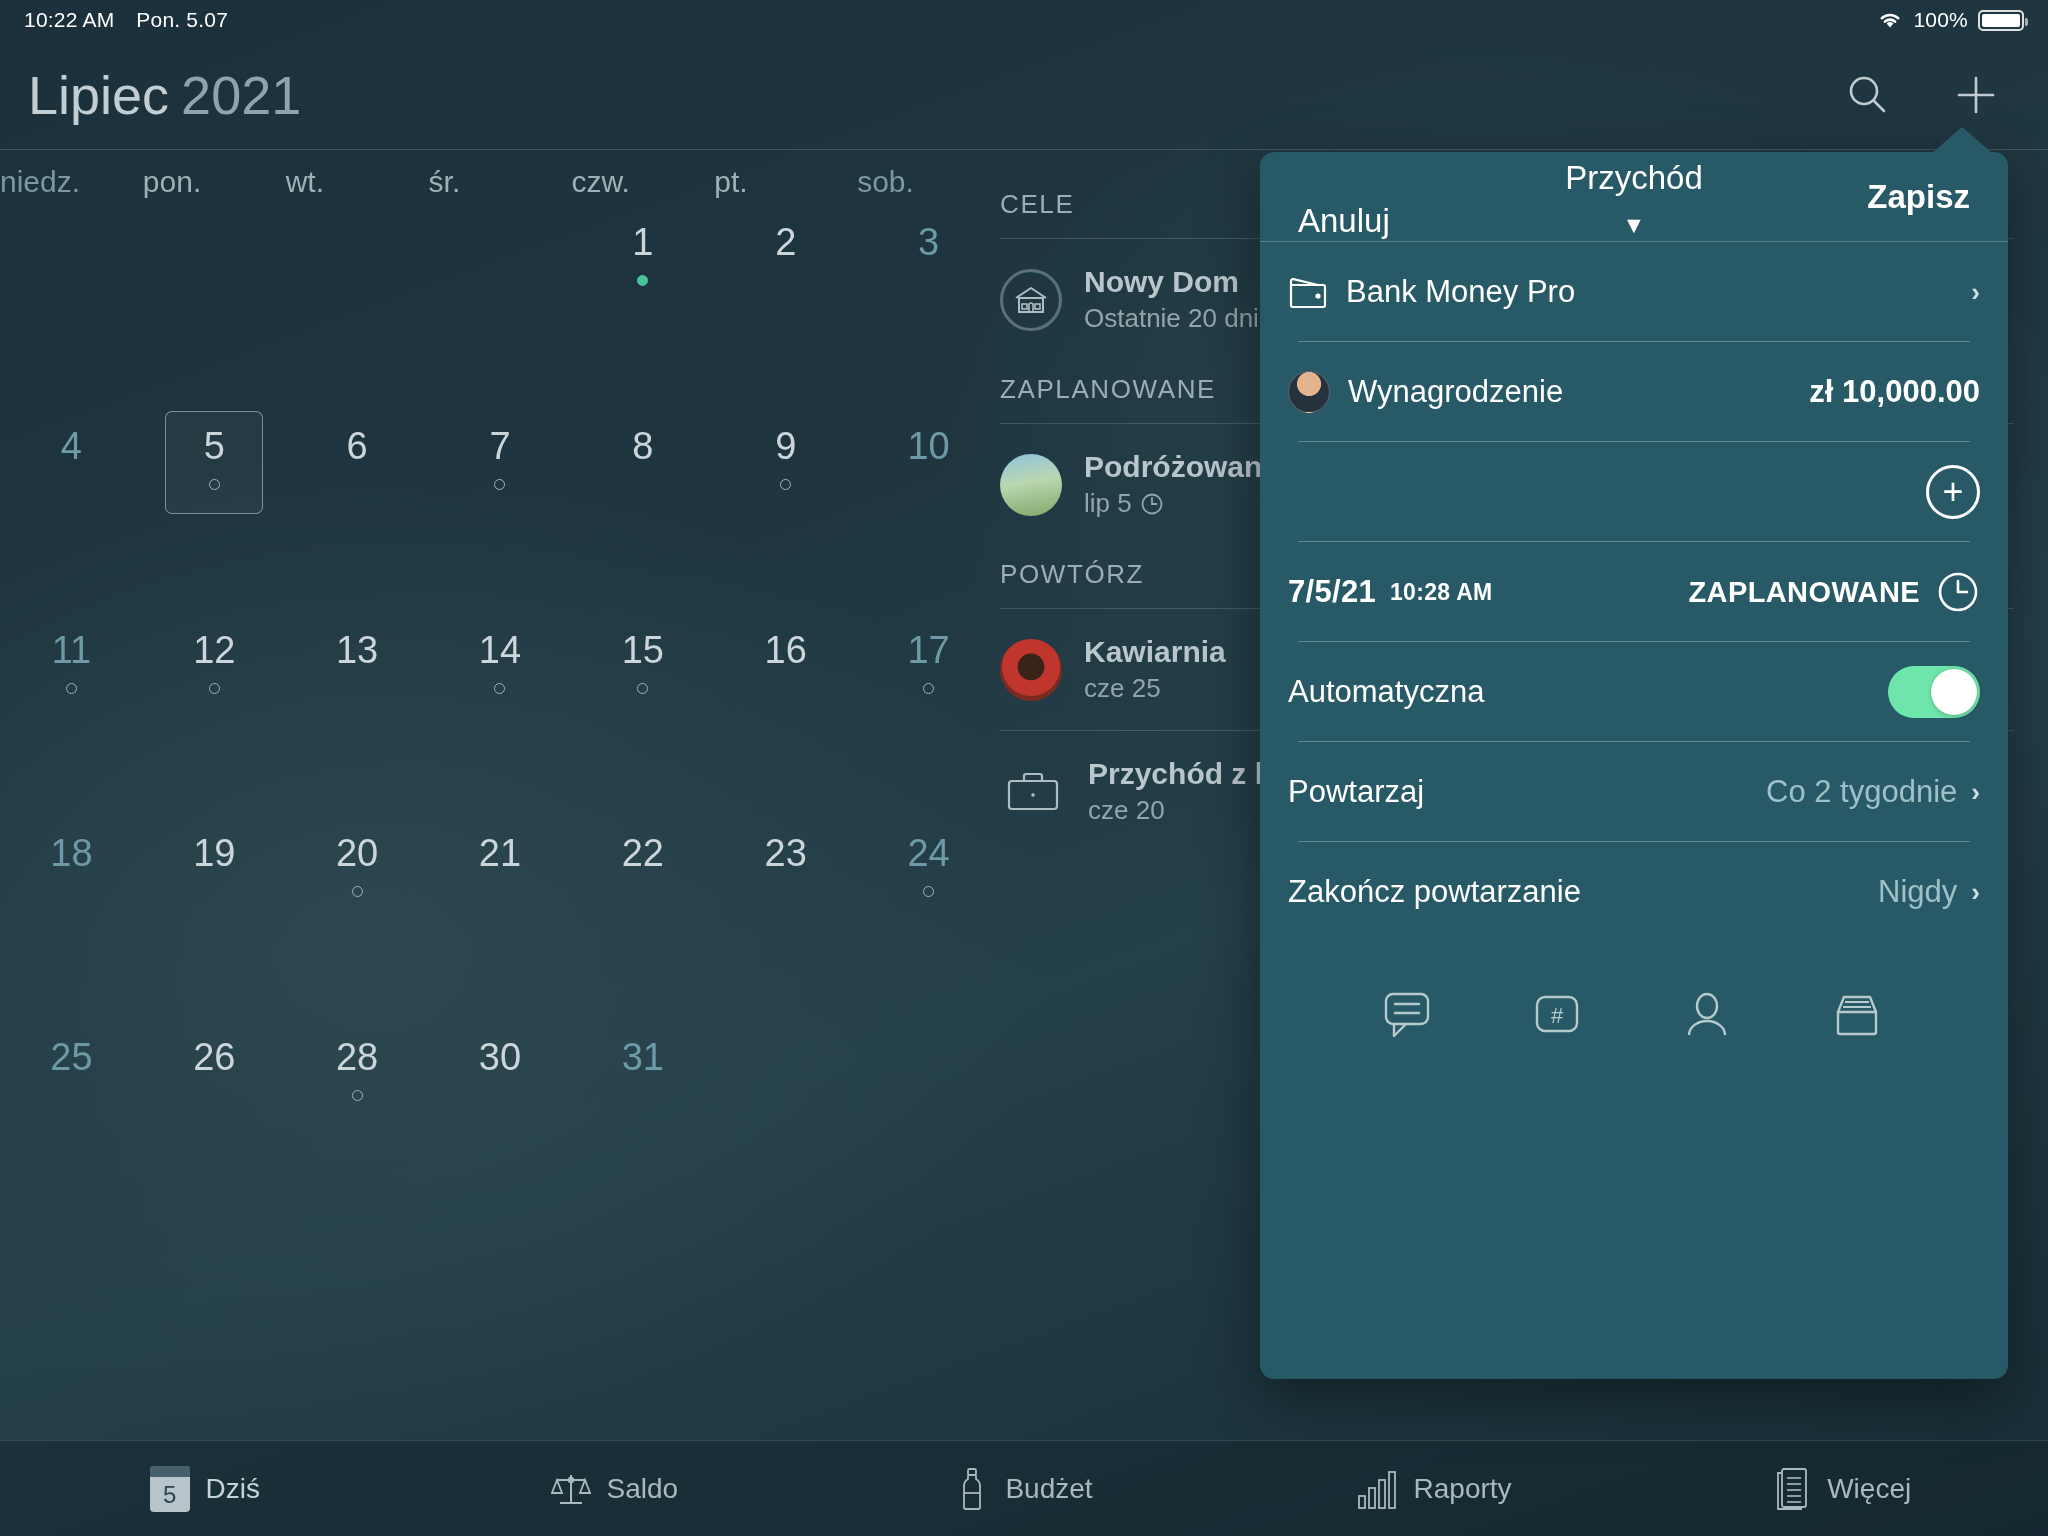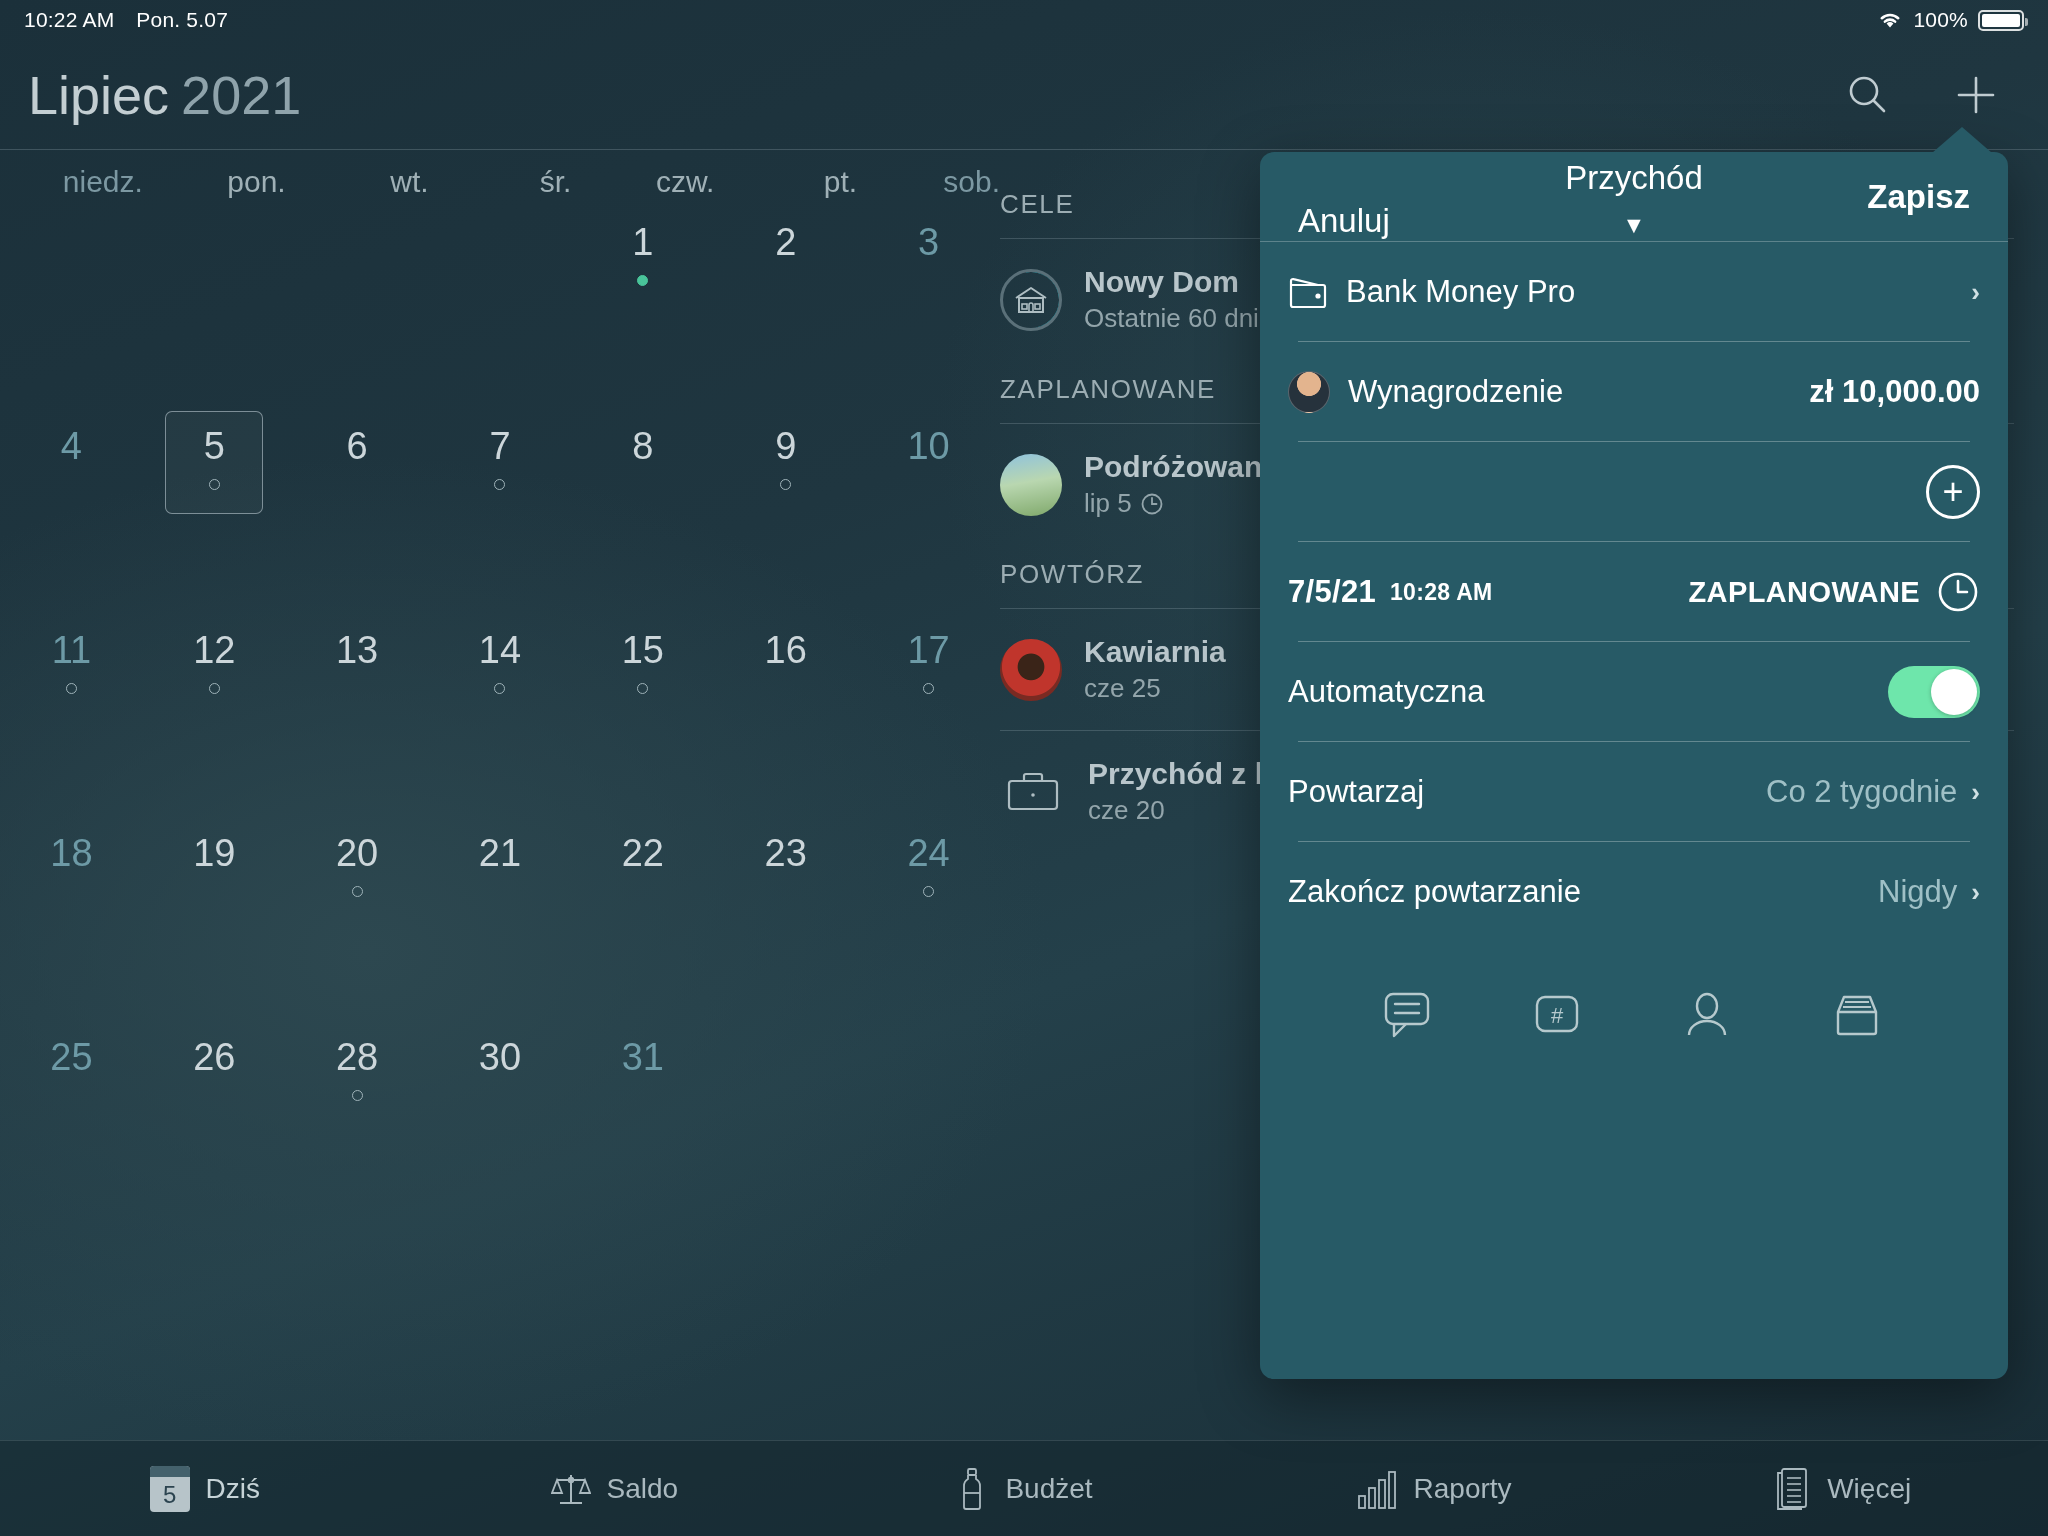--- a/index.html
+++ b/index.html
@@ -48,21 +48,21 @@
     border-bottom:1px solid rgba(190,210,218,.22);
   }
   .month-title { font-size:54px; font-weight:400; color:#c3ced2; }
   .month-title .yr { color:#8fa3ab; margin-left:12px; }
   .nav-actions { margin-left:auto; display:flex; align-items:center; gap:56px; padding-right:18px; }
   .icon-btn { width:52px; height:52px; display:flex; align-items:center; justify-content:center; cursor:pointer; }
 
   
   .calendar { position:absolute; top:151px; left:0; width:1000px; bottom:96px; }
   .dow-row { display:grid; grid-template-columns:repeat(7,1fr); padding:14px 0 0; }
-  .dow { text-align:right; font-size:30px; color:#9fb0b6;padding-left:39px; }
+  .dow { text-align:left; font-size:30px; color:#9fb0b6; }
   .dow.wk { color:#7c98a2; }
   .weeks { display:grid; grid-template-rows:repeat(6,1fr); height:calc(100% - 66px); }
   .week { display:grid; grid-template-columns:repeat(7,1fr); }
   .day {
     position:relative; display:flex; flex-direction:column;
     align-items:center; justify-content:flex-start; padding-top:24px;
   }
   .day .num { font-size:38px; color:#ccd6da; line-height:1; font-weight:300; }
   .day.weekend .num { color:#6d9aa6; }
   .day .dot {
@@ -443,21 +443,21 @@
             <path d="M2 13 L17 3 L32 13" stroke="#aebdc2" stroke-width="2" fill="none" stroke-linejoin="round"></path>
             <rect x="5" y="13" width="24" height="14" stroke="#aebdc2" stroke-width="2" fill="none"></rect>
             <rect x="8" y="19" width="5" height="5" stroke="#aebdc2" stroke-width="1.6" fill="none"></rect>
             <rect x="21" y="19" width="5" height="5" stroke="#aebdc2" stroke-width="1.6" fill="none"></rect>
             <path d="M15 27 L15 20 a2 2 0 0 1 4 0 L19 27" stroke="#aebdc2" stroke-width="1.6" fill="none"></path>
           </svg>
         </div>
         <div class="sb-text">
           <div class="t1">Nowy Dom</div>
           <div class="t2">
-            <span>Ostatnie 60 dni</span>
+            <span>Ostatnie 20 dni</span>
           </div>
         </div>
       </div>
       <div class="sb-section-head">ZAPLANOWANE</div>
       <div class="sb-divider"></div>
       <div class="sb-item">
         <div class="sb-thumb thumb-travel"></div>
         <div class="sb-text">
           <div class="t1">Podróżowanie</div>
           <div class="t2">

